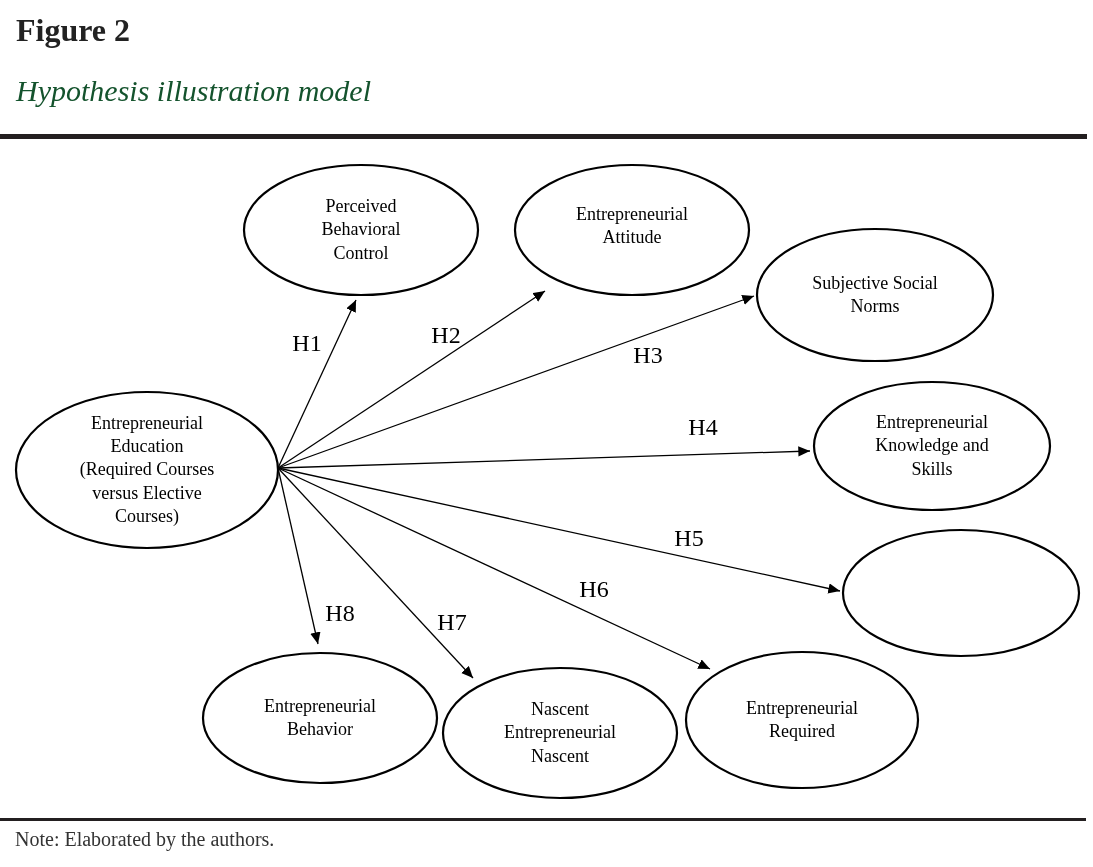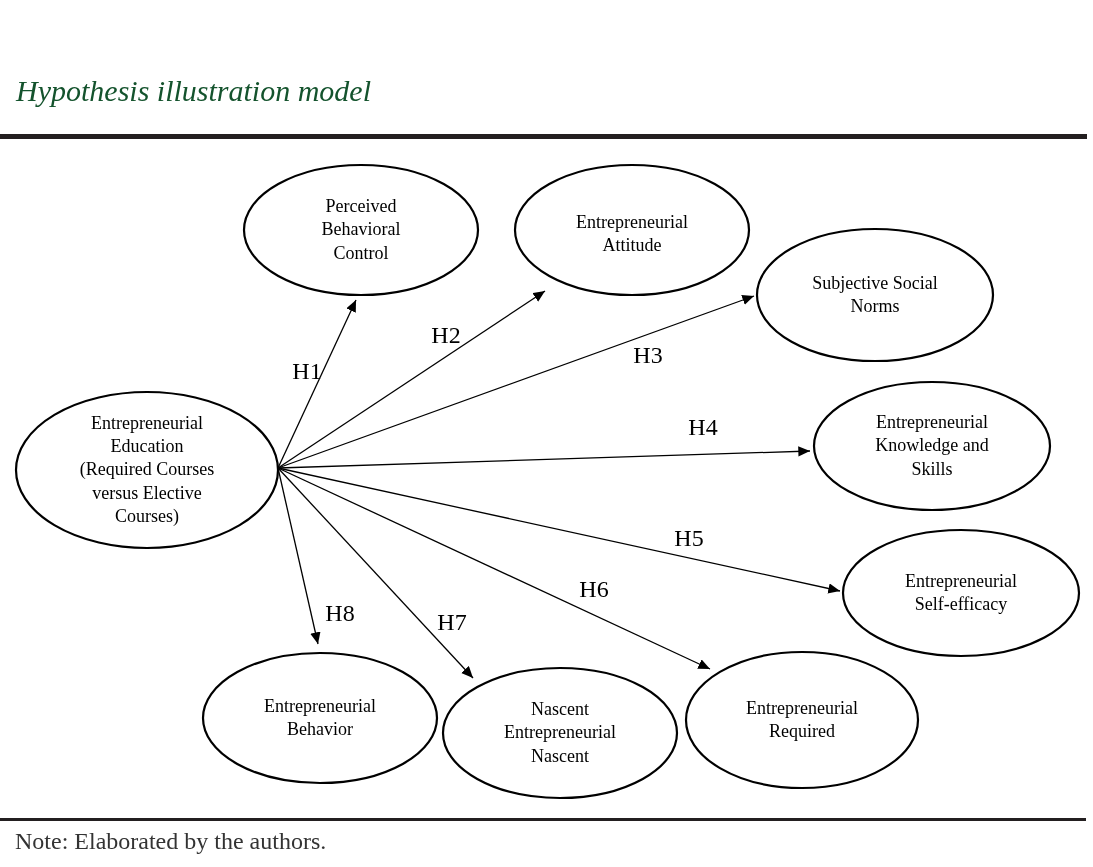--- a/index.html
+++ b/index.html
@@ -44,21 +44,21 @@
   }
   .rule.bottom {
     top: 818px;
     width: 1086px;
     height: 3px;
   }
   .fig-note {
     position: absolute;
     left: 15px;
     top: 828px;
-    font-size: 24px;
+    font-size: 20px;
     color: #333333;
   }
   .diagram {
     position: absolute;
     left: 0;
     top: 0;
     width: 1093px;
     height: 867px;
   }
   .diagram svg {
@@ -85,20 +85,21 @@
     font-size: 24px;
     color: #000000;
     white-space: nowrap;
   }
 </style>
 </head>
 <body>
 
 <div class="page">
 
+  <div class="fig-label">Figure 2</div>
   <div class="fig-title">Hypothesis illustration model</div>
   <div class="rule top"></div>
 
   <div class="diagram">
     <svg width="1093" height="867" viewBox="0 0 1093 867">
       <defs>
         <marker id="arrowhead" markerWidth="12" markerHeight="10" refX="9" refY="4" orient="auto">
           <path d="M0,0 L9,4 L0,8 Z" fill="#000000"></path>
         </marker>
       </defs>
@@ -122,43 +123,40 @@
       <line x1="278" y1="468" x2="473" y2="678" stroke="#000000" stroke-width="1.3" marker-end="url(#arrowhead)"></line>
       <line x1="278" y1="468" x2="318" y2="644" stroke="#000000" stroke-width="1.3" marker-end="url(#arrowhead)"></line>
     </svg>
 
     <div class="node-label" style="left:74px;  top:398px; width:146px; height:144px;">
       <span>Entrepreneurial Education (Required Courses versus Elective Courses)</span>
     </div>
     <div class="node-label" style="left:306px; top:190px; width:110px; height:80px;align-items:center;">
       <span>Perceived Behavioral Control</span>
     </div>
-    <div class="node-label" style="left:567px; top:199px; width:130px; height:70px;">
+    <div class="node-label" style="left:567px; top:191px; width:130px; height:70px;">
       <span>Entrepreneurial Attitude</span>
     </div>
     <div class="node-label" style="left:805px; top:260px; width:140px; height:70px;">
       <span>Subjective Social Norms</span>
     </div>
     <div class="node-label" style="left:865px; top:406px; width:134px; height:80px;">
       <span>Entrepreneurial Knowledge and Skills</span>
-    </div>
-    <div class="node-label" style="left:896px; top:558px; width:130px; height:70px;">
-      <span>Entrepreneurial Self-efficacy</span>
     </div>
     <div class="node-label" style="left:737px; top:685px; width:130px; height:70px;">
       <span>Entrepreneurial Required</span>
     </div>
     <div class="node-label" style="left:495px; top:693px; width:130px; height:80px;">
       <span>Nascent Entrepreneurial Nascent</span>
     </div>
     <div class="node-label" style="left:255px; top:683px; width:130px; height:70px;">
       <span>Entrepreneurial Behavior</span>
     </div>
 
-    <div class="edge-label" style="left:307px; top:343px;margin-top:28px;">H1</div>
+    <div class="edge-label" style="left:307px; top:343px;">H1</div>
     <div class="edge-label" style="left:446px; top:335px;">H2</div>
     <div class="edge-label" style="left:648px; top:355px;">H3</div>
     <div class="edge-label" style="left:695px; top:427px;margin-left:8px;">H4</div>
     <div class="edge-label" style="left:689px; top:538px;">H5</div>
     <div class="edge-label" style="left:594px; top:589px;">H6</div>
     <div class="edge-label" style="left:452px; top:622px;">H7</div>
     <div class="edge-label" style="left:340px; top:613px;">H8</div>
   </div>
 
   <div class="rule bottom"></div>

